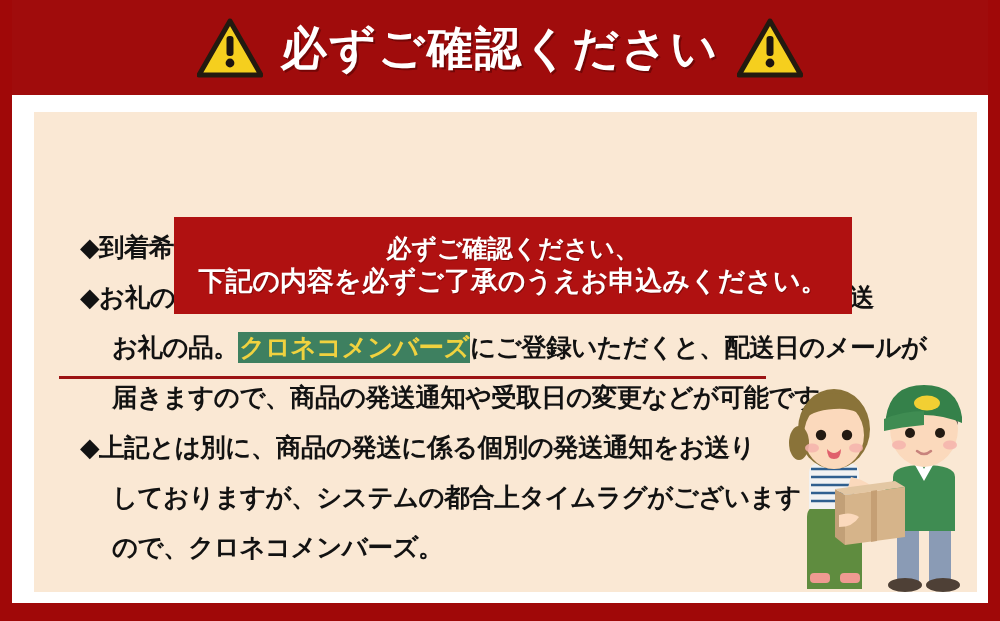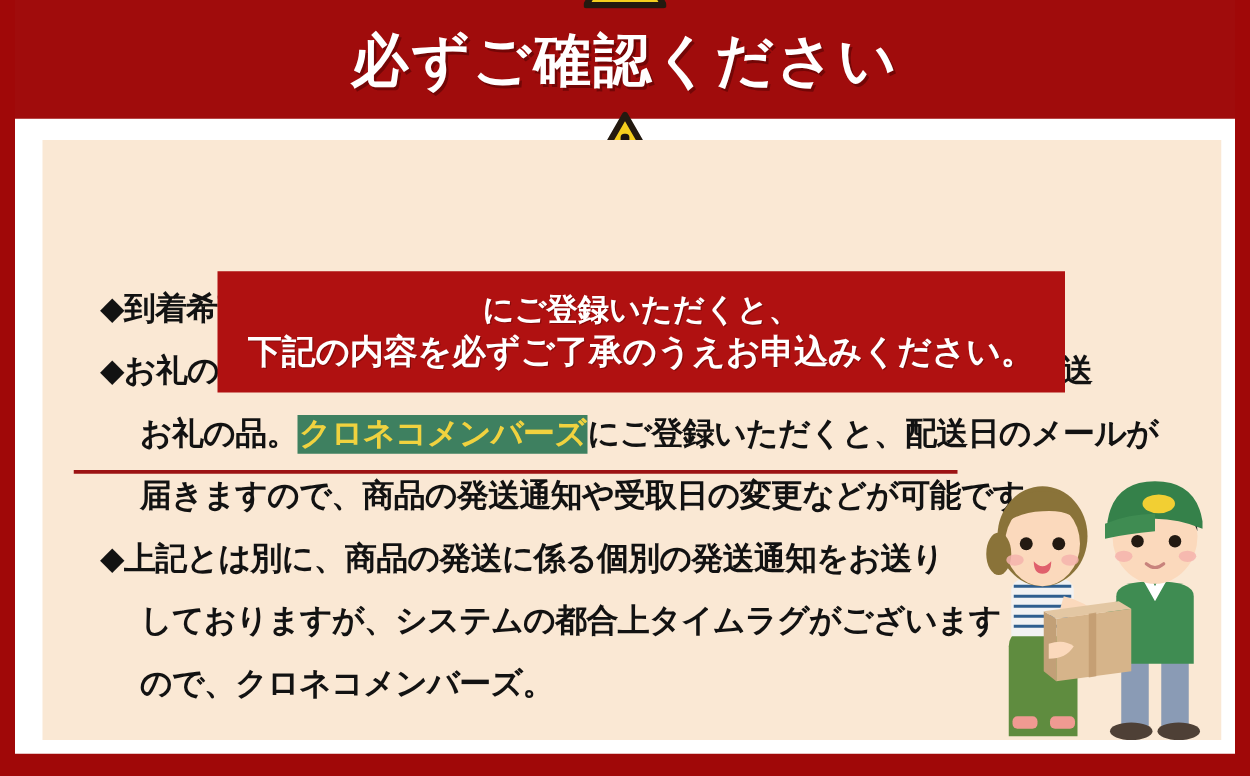--- a/index.html
+++ b/index.html
@@ -27,21 +27,20 @@
     position: absolute;
     left: -12px;
     top: 0;
     width: 1000px;
     height: 95px;
     background: #a00c0c;
     display: flex;
     align-items: center;
     justify-content: center;
     gap: 18px;
-    flex-direction: column;
   }
   .header-title {
     color: #ffffff;
     font-size: 46px;
     font-weight: bold;
     letter-spacing: 2px;
     text-shadow: 2px 2px 0 rgba(60,0,0,0.45);
     white-space: nowrap;
     line-height: 1;
   }
@@ -158,21 +157,21 @@
     <svg class="warn-tri" viewBox="0 0 66 60">
       <polygon points="33,3 64,57 2,57" fill="#f5cf1e" stroke="#231a10" stroke-width="5" stroke-linejoin="round"></polygon>
       <rect x="29.5" y="18" width="7" height="20" rx="3" fill="#1a1410"></rect>
       <circle cx="33" cy="45" r="4.4" fill="#1a1410"></circle>
     </svg>
   </div>
 
   <div class="panel">
 
     <div class="notice-block">
-      <div class="notice-line l1">にご登録いただくと、</div>
+      <div class="notice-line l1">必ずご確認ください、</div>
       <div class="notice-line l2">下記の内容を必ずご了承のうえお申込みください。</div>
     </div>
 
     <div class="body-text">
       <div class="line">◆到着希望日(時期)・ご不在日等のご指定は、承れません。</div>
       <div class="line">◆お礼の品(チケット類、一部大型商品は除く)はヤマト運輸からの発送</div>
       <div class="line indent"><span>お礼の品。</span><span class="hl">クロネコメンバーズ</span><span>にご登録いただくと、配送日のメールが</span></div>
       <div class="line indent">届きますので、商品の発送通知や受取日の変更などが可能です。</div>
       <div class="line">◆上記とは別に、商品の発送に係る個別の発送通知をお送り</div>
       <div class="line indent">しておりますが、システムの都合上タイムラグがございます</div>

